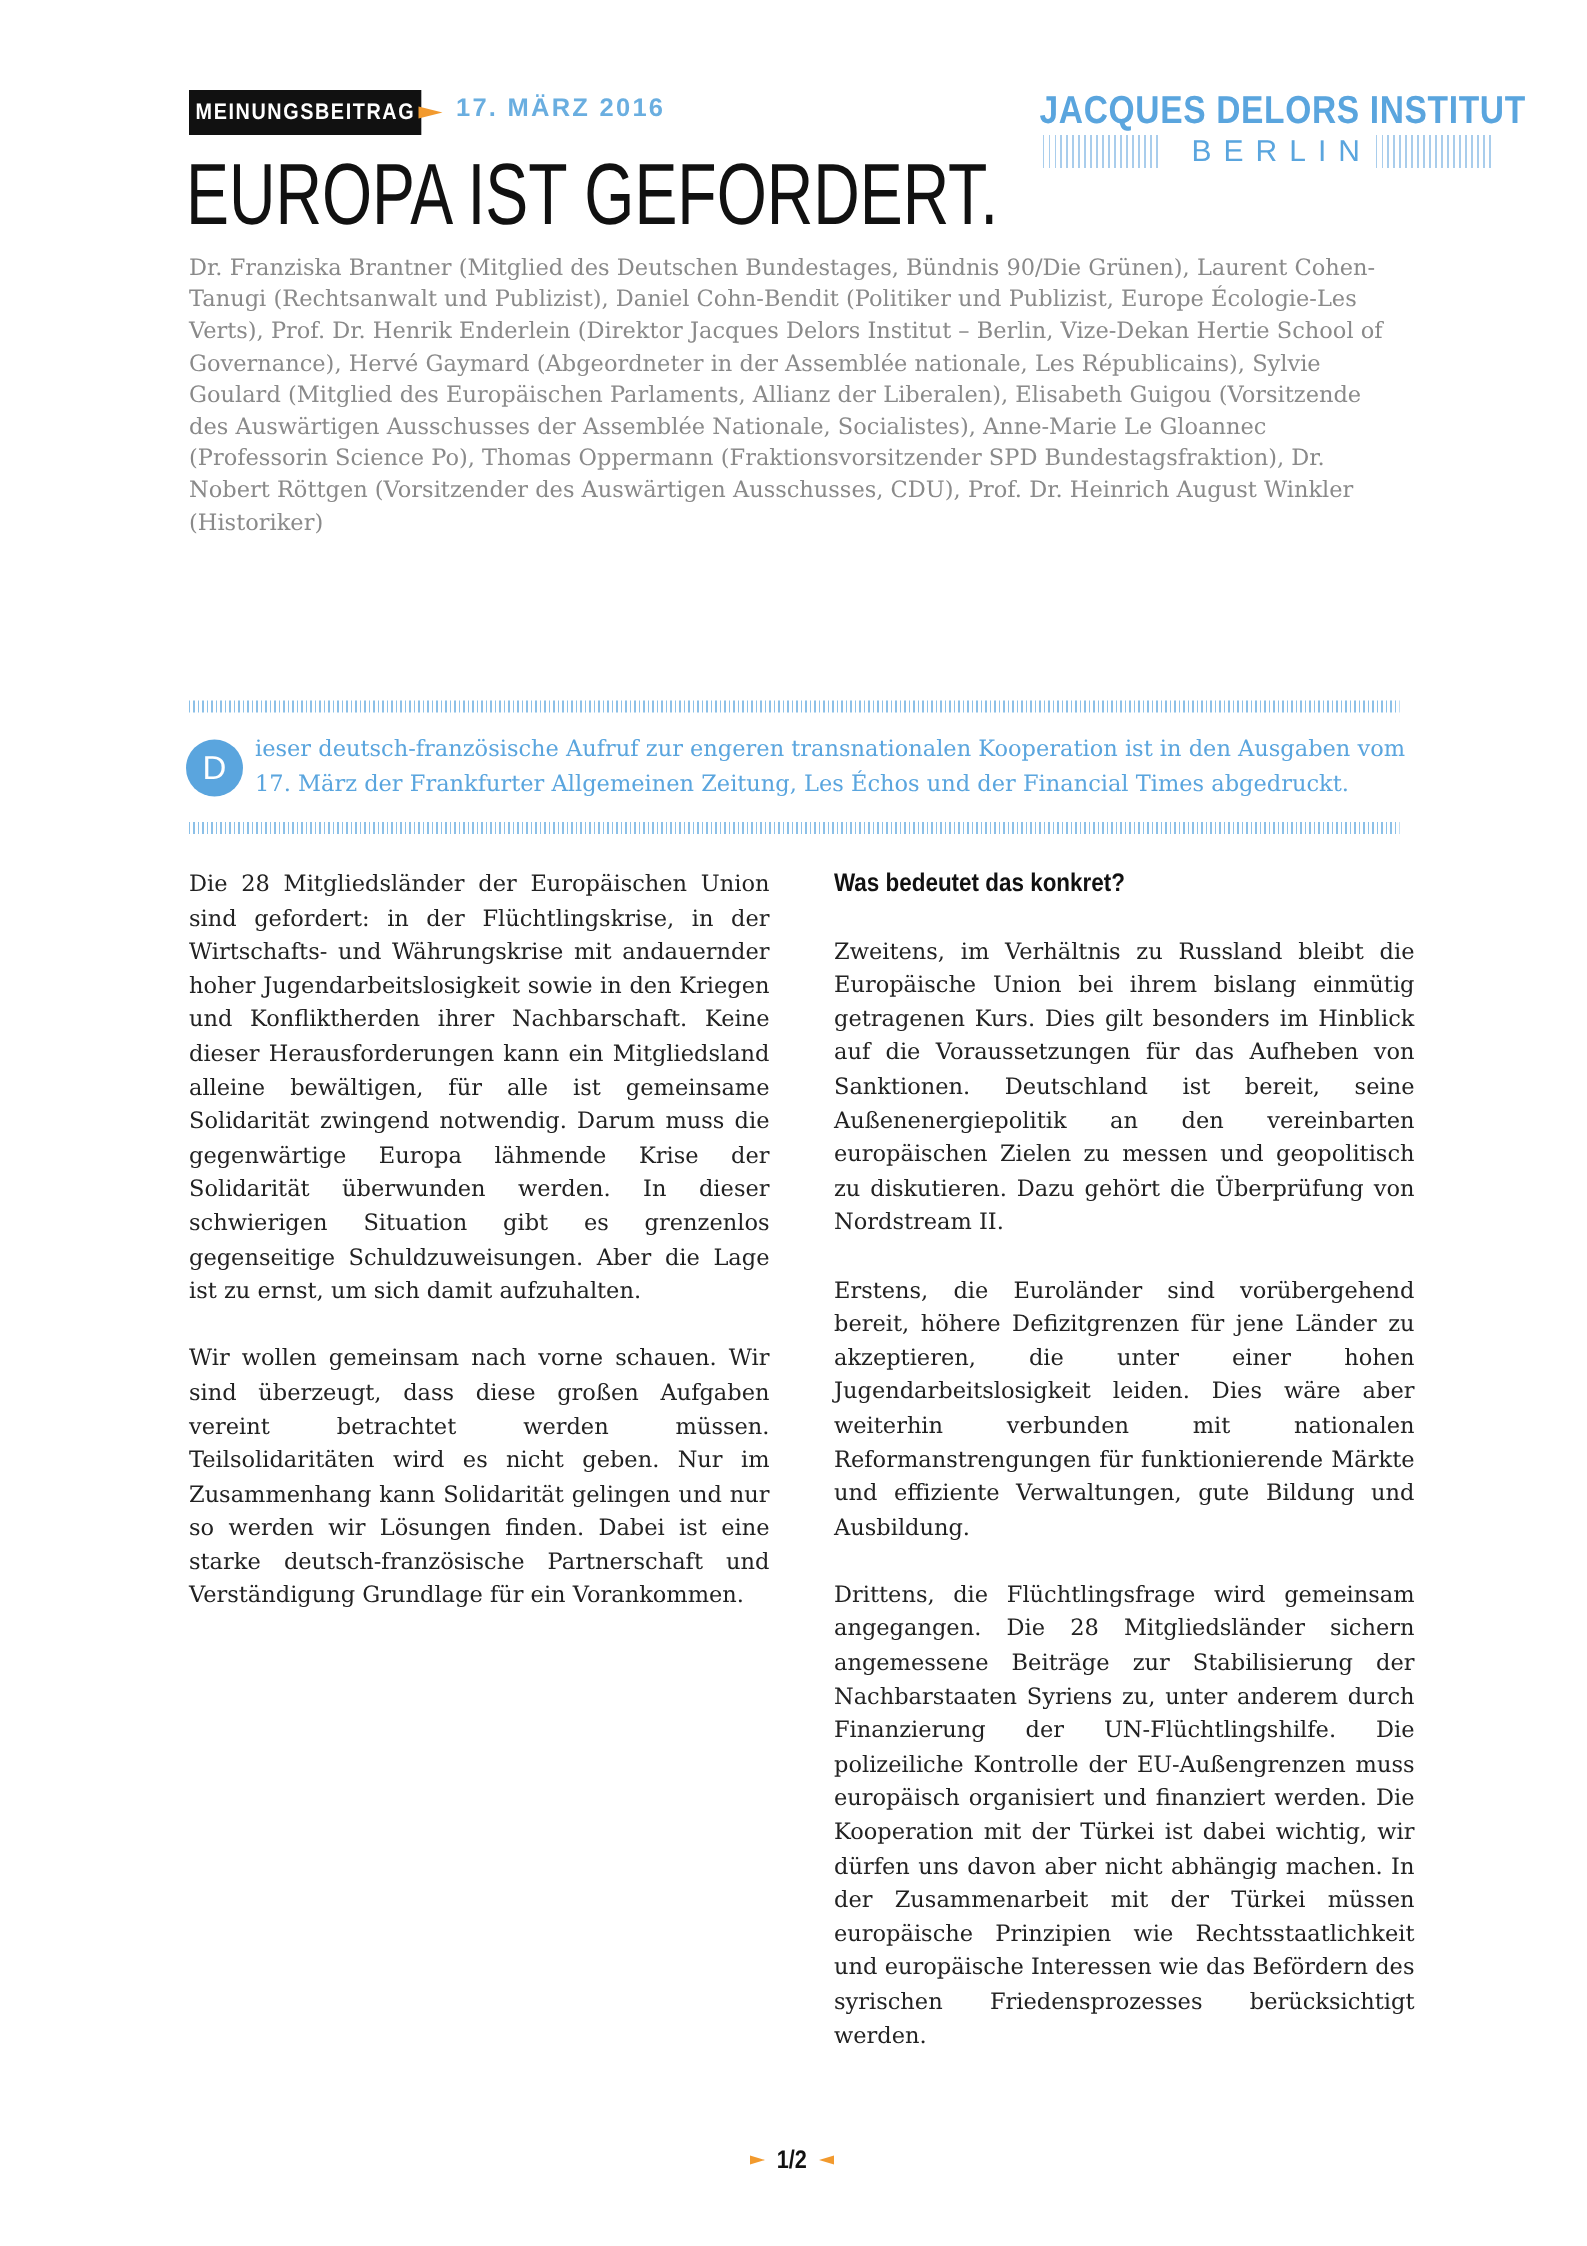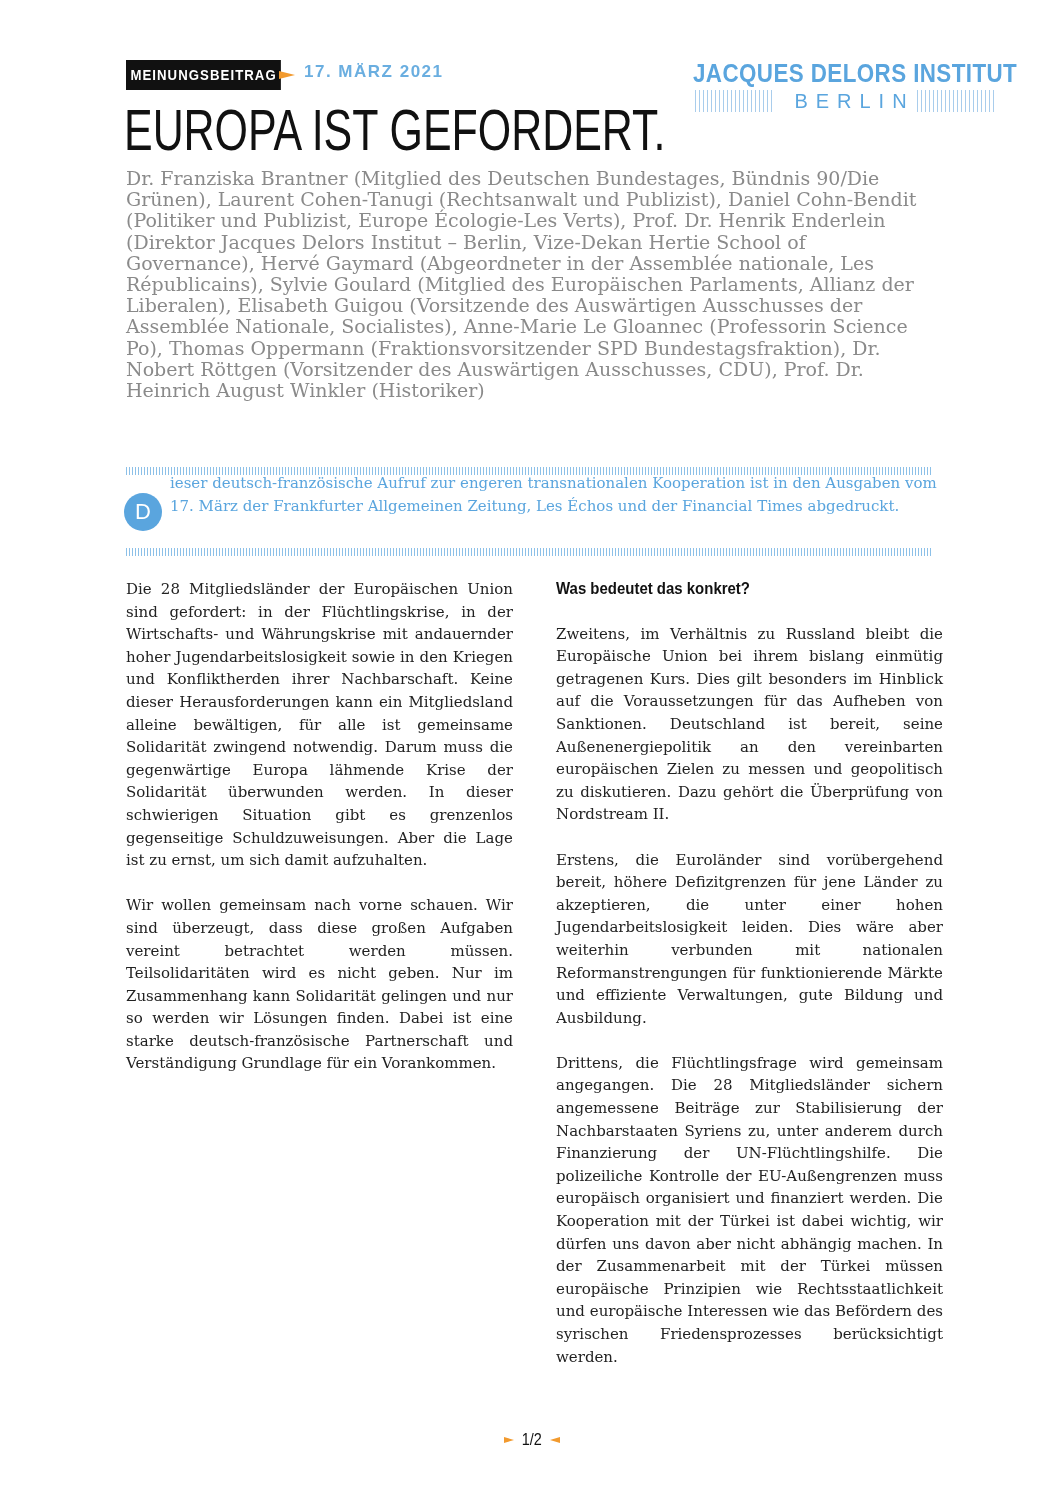--- a/index.html
+++ b/index.html
@@ -11,43 +11,43 @@
            border-top: 4px solid transparent; border-bottom: 4px solid transparent; border-left: 16px solid #f29a2e; }
   .date { position: absolute; left: 304px; top: 62px; color: #6aaee0; font-family: "Liberation Sans", sans-serif;
           font-weight: bold; font-size: 17px; letter-spacing: 1.5px; }
   .logo-main { position: absolute; left: 693px; top: 58px; color: #5aa5de; font-family: "Liberation Sans", sans-serif;
                font-weight: bold; font-size: 26px; letter-spacing: 0.5px; transform: scaleX(0.86); transform-origin: left top; white-space: nowrap; }
   .logo-sub { position: absolute; left: 695px; top: 89px; width: 300px; height: 24px; display: flex; align-items: center; }
   .bars { flex: 1; height: 22px; background: repeating-linear-gradient(90deg, #a9cdec 0 1px, transparent 1px 4px); }
   .berlin { color: #5aa5de; font-family: "Liberation Sans", sans-serif; font-size: 20px; letter-spacing: 8px; padding: 0 2px 0 6px; margin-left: 15px; }
   h1 { position: absolute; left: 124px; top: 96px; margin: 0; font-family: "Liberation Sans", sans-serif; font-weight: normal;
        font-size: 58px; color: #111; letter-spacing: 0px; transform: scaleX(0.74); transform-origin: left top; white-space: nowrap; }
-  .authors { position: absolute; left: 126px; top: 168px; width: 800px; color: #8a8a8a; font-size: 19px; line-height: 21.2px; }
+  .authors { position: absolute; left: 126px; top: 168px; width: 800px; color: #8a8a8a; font-size: 15px; line-height: 21.2px; }
   .rule { position: absolute; left: 126px; width: 807px; height: 8px;
           background: repeating-linear-gradient(90deg, #8cc0e8 0 1px, transparent 1px 3px); }
   .dropcap { position: absolute; left: 124px; top: 493px; width: 38px; height: 38px; border-radius: 50%; background: #5aa5de;
              color: #fff; font-family: "Liberation Sans", sans-serif; font-size: 22px; text-align: center; line-height: 38px; }
-  .intro { position: absolute; left: 170px; top: 472px; width: 770px; color: #5aa5de; font-size: 15px; line-height: 23px; }
+  .intro { position: absolute; left: 170px; top: 488px; width: 770px; color: #5aa5de; font-size: 15px; line-height: 23px; }
   .col { position: absolute; top: 578px; width: 387px; color: #222; font-size: 15px; line-height: 22.6px; text-align: justify; }
   .col p { margin: 0 0 22.6px 0; }
   .col-left { left: 126px; }
   .col-right { left: 556px; }
   .subhead { font-family: "Liberation Sans", sans-serif; font-weight: bold; font-size: 17px; color: #111; margin: 0 0 22px 0;
              transform: scaleX(0.88); transform-origin: left; white-space: nowrap; }
-  .pager { position: absolute; left: 500px; top: 1430px; width: 60px; display: flex; align-items: center; justify-content: flex-end; gap: 6px; }
+  .pager { position: absolute; left: 500px; top: 1430px; width: 60px; display: flex; align-items: center; justify-content: flex-start; gap: 6px; font-weight: bold; }
   .pg-arrow-r { width: 0; height: 0; border-top: 3px solid transparent; border-bottom: 3px solid transparent; border-left: 10px solid #f29a2e; }
   .pg-arrow-l { width: 0; height: 0; border-top: 3px solid transparent; border-bottom: 3px solid transparent; border-right: 10px solid #f29a2e; }
   .pg-num { font-family: "Liberation Sans", sans-serif; font-size: 17px; color: #111; transform: scaleX(0.85); }
 </style>
 </head>
 <body>
 
 <div class="tag">MEINUNGSBEITRAG</div>
 <div class="arrow"></div>
-<div class="date">17. MÄRZ 2021</div>
+<div class="date">17. MÄRZ 2016</div>
 
 <div class="logo-main">JACQUES DELORS INSTITUT</div>
 <div class="logo-sub">
   <div class="bars"></div>
   <span class="berlin">BERLIN</span>
   <div class="bars"></div>
 </div>
 
 <h1>EUROPA IST GEFORDERT.</h1>
 

